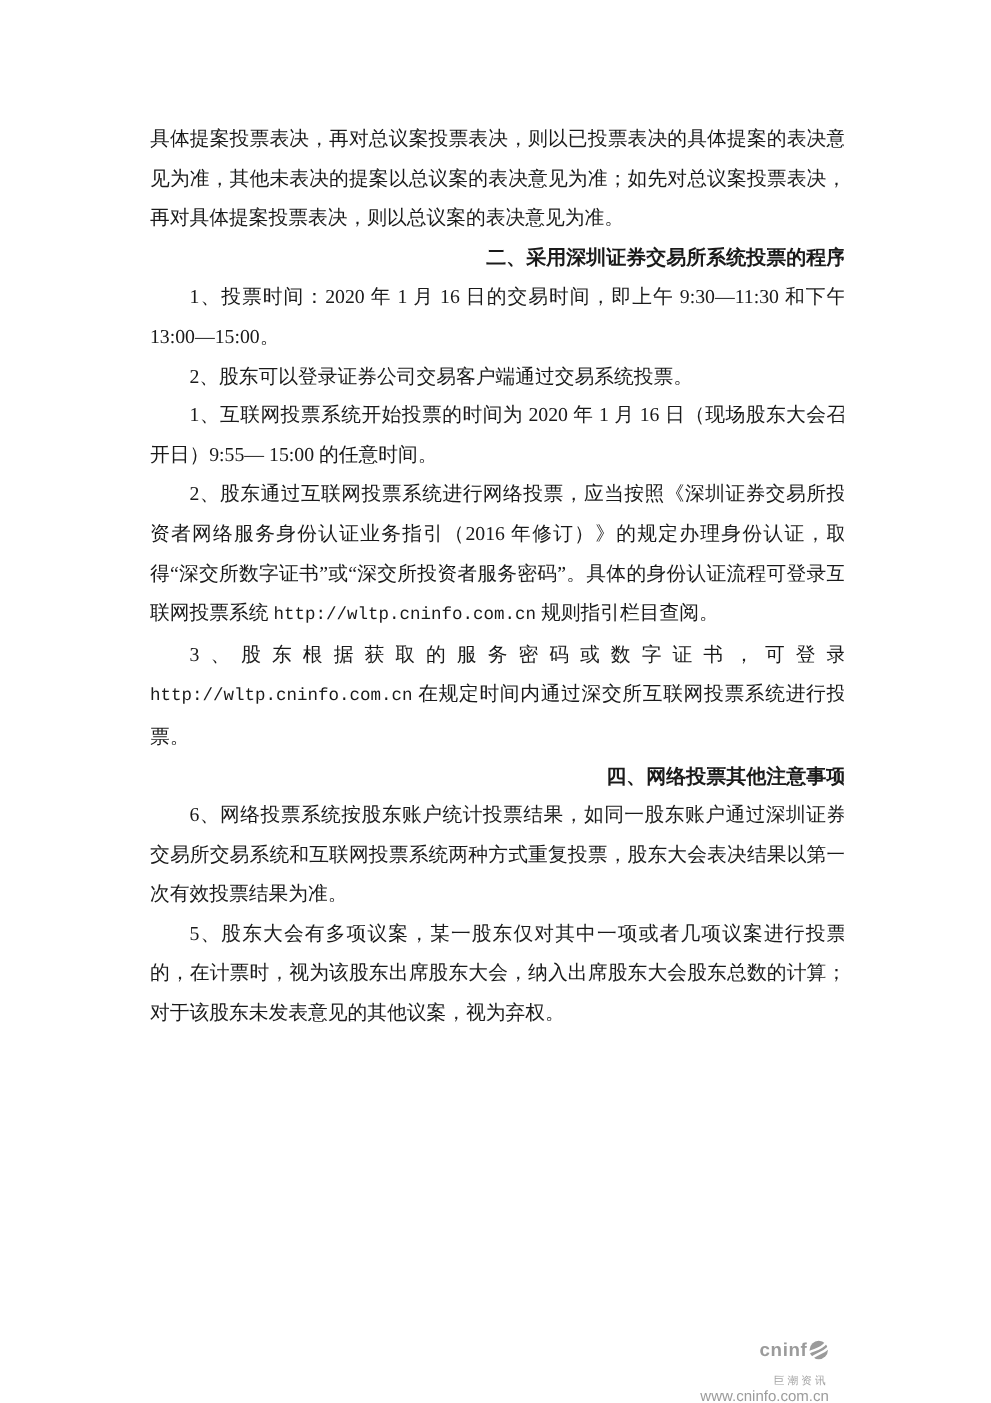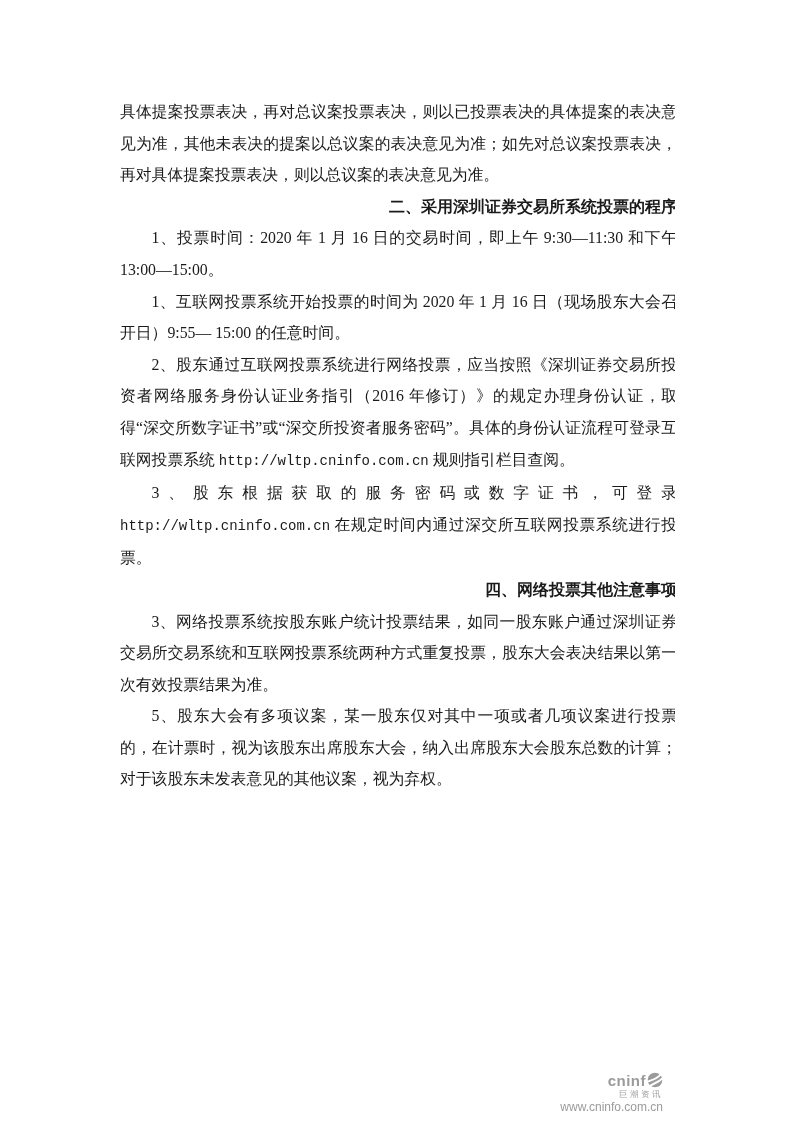--- a/index.html
+++ b/index.html
@@ -69,52 +69,53 @@
   }
   .sphere-icon {
     width: 16px;
     height: 16px;
     color: #9b9b9b;
     display: inline-block;
   }
   .brand-cn {
     font-size: 8.5px;
     letter-spacing: 2.5px;
-    margin-top: 2px;
+    margin-top: 12px;
     color: #a0a0a0;
   }
   .brand-url {
     font-size: 12px;
     margin-top: 2px;
     color: #9b9b9b;
   }
 </style>
 </head>
 <body>
 
 <div class="page">
   <div class="content">
 
     <p class="noindent">具体提案投票表决，再对总议案投票表决，则以已投票表决的具体提案的表决意见为准，其他未表决的提案以总议案的表决意见为准；如先对总议案投票表决，再对具体提案投票表决，则以总议案的表决意见为准。</p>
 
     <p class="heading">二、采用深圳证券交易所系统投票的程序</p>
 
     <p class="body">1、投票时间：2020 年 1 月 16 日的交易时间，即上午 9:30—11:30 和下午 13:00—15:00。</p>
 
+    <p class="body">2、股东可以登录证券公司交易客户端通过交易系统投票。</p>
 
 
     <p class="body">1、互联网投票系统开始投票的时间为 2020 年 1 月 16 日（现场股东大会召开日）9:55— 15:00 的任意时间。</p>
 
     <p class="body"><span>2、股东通过互联网投票系统进行网络投票，应当按照《深圳证券交易所投资者网络服务身份认证业务指引（2016 年修订）》的规定办理身份认证，取得“深交所数字证书”或“深交所投资者服务密码”。具体的身份认证流程可登录互联网投票系统 </span><span class="url">http://wltp.cninfo.com.cn</span><span> 规则指引栏目查阅。</span></p>
 
     <p class="body"><span>3、股东根据获取的服务密码或数字证书，可登录 </span><span class="url">http://wltp.cninfo.com.cn</span><span> 在规定时间内通过深交所互联网投票系统进行投票。</span></p>
 
     <p class="heading">四、网络投票其他注意事项</p>
 
-    <p class="body">3、网络投票系统按股东账户统计投票结果，如同一股东账户通过深圳证券交易所交易系统和互联网投票系统两种方式重复投票，股东大会表决结果以第一次有效投票结果为准。</p>
+    <p class="body">6、网络投票系统按股东账户统计投票结果，如同一股东账户通过深圳证券交易所交易系统和互联网投票系统两种方式重复投票，股东大会表决结果以第一次有效投票结果为准。</p>
 
     <p class="body">5、股东大会有多项议案，某一股东仅对其中一项或者几项议案进行投票的，在计票时，视为该股东出席股东大会，纳入出席股东大会股东总数的计算；对于该股东未发表意见的其他议案，视为弃权。</p>
 
   </div>
 
   <div class="footer-logo">
     <div class="brand-line">
       <span class="brand-text">cninf</span>
       <span class="sphere-icon">
         <svg width="16" height="16" viewBox="0 0 24 24" aria-hidden="true">

